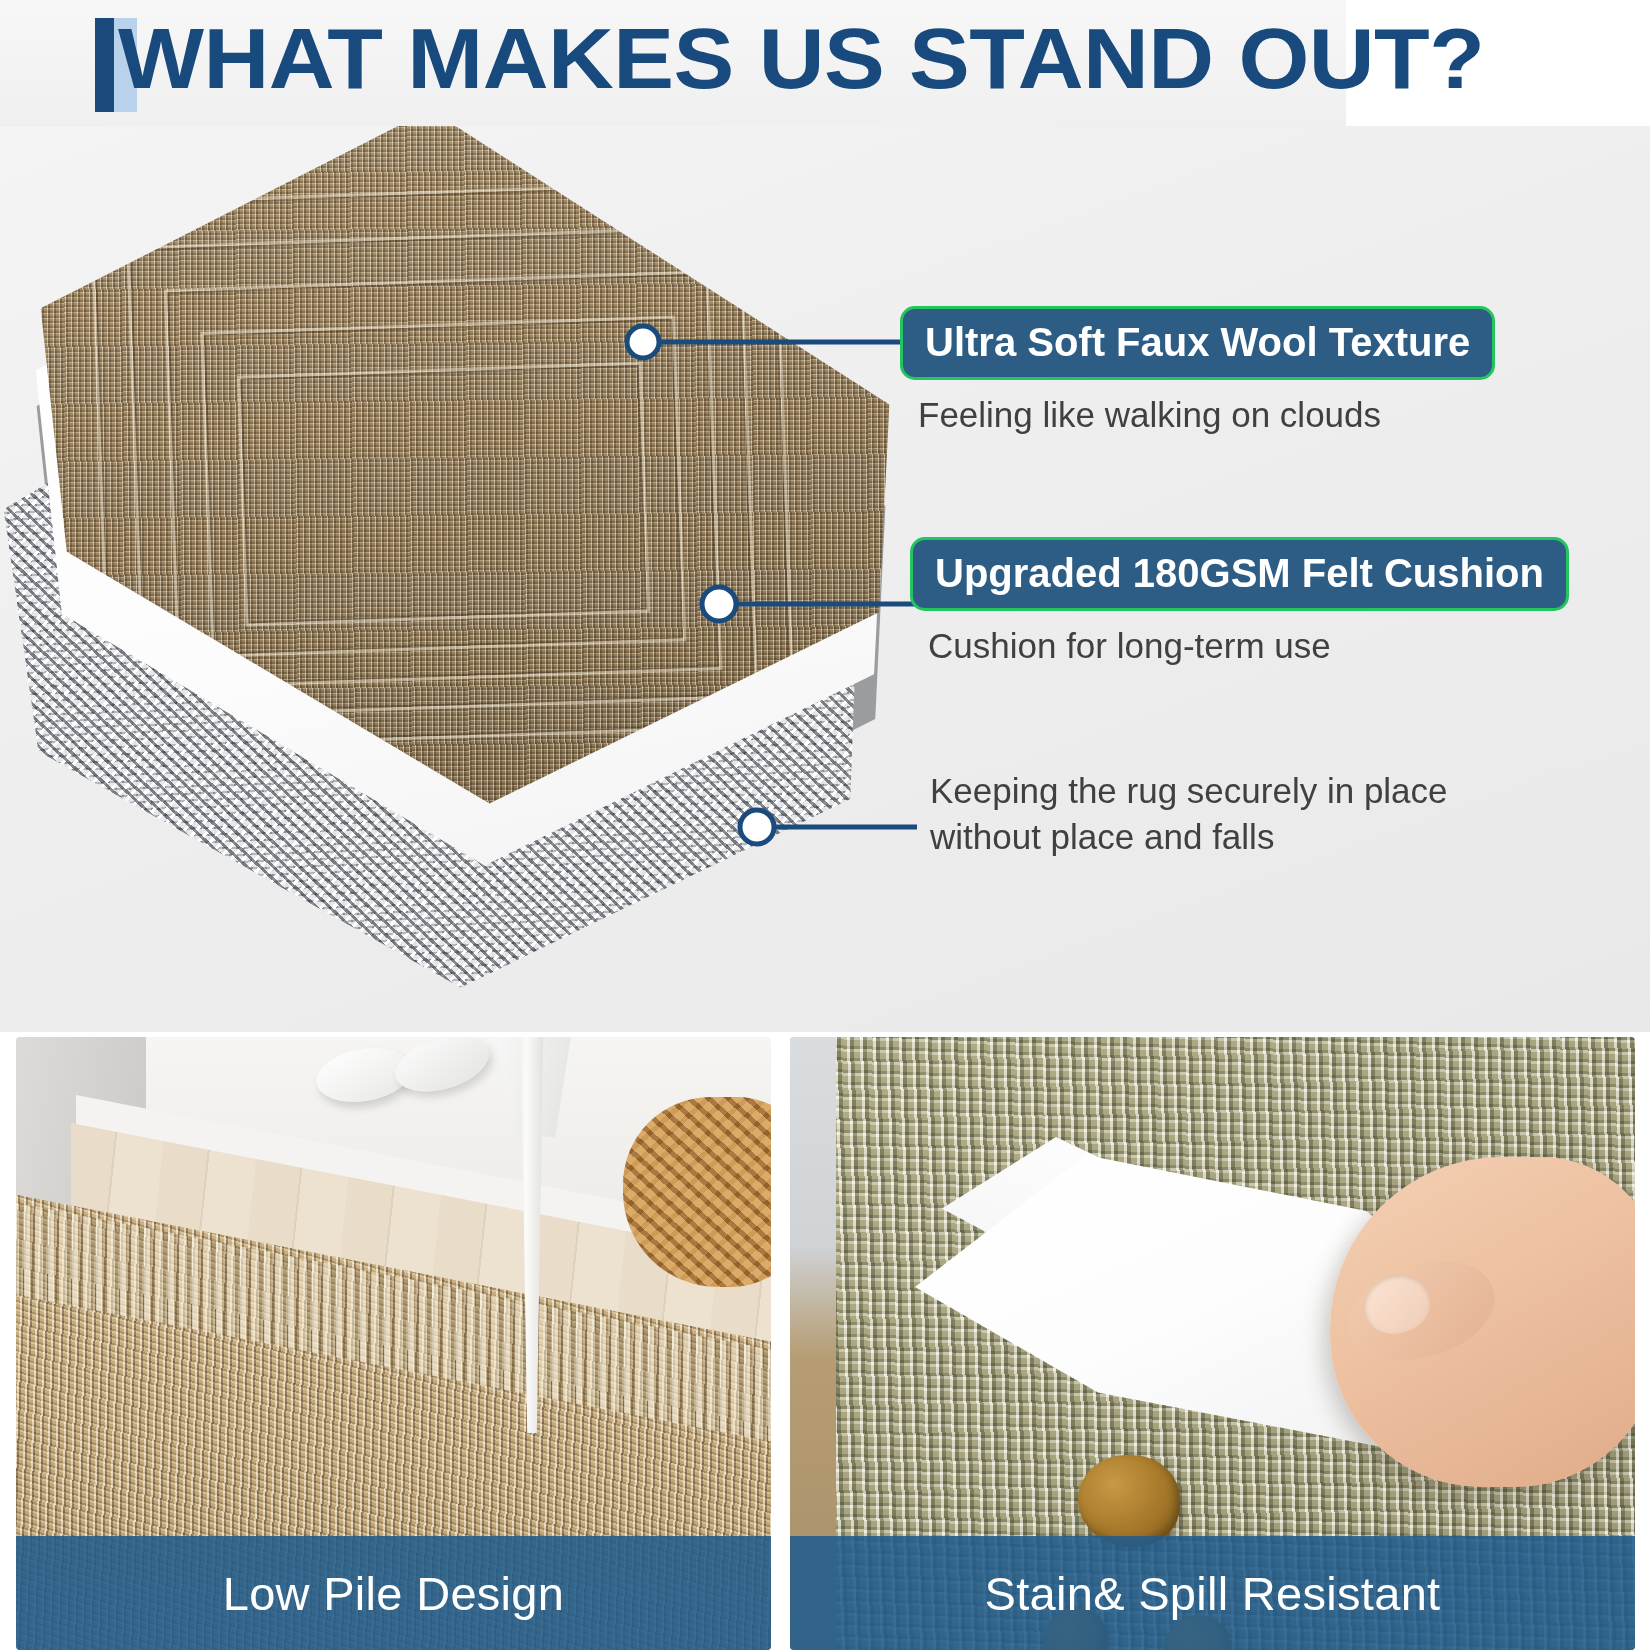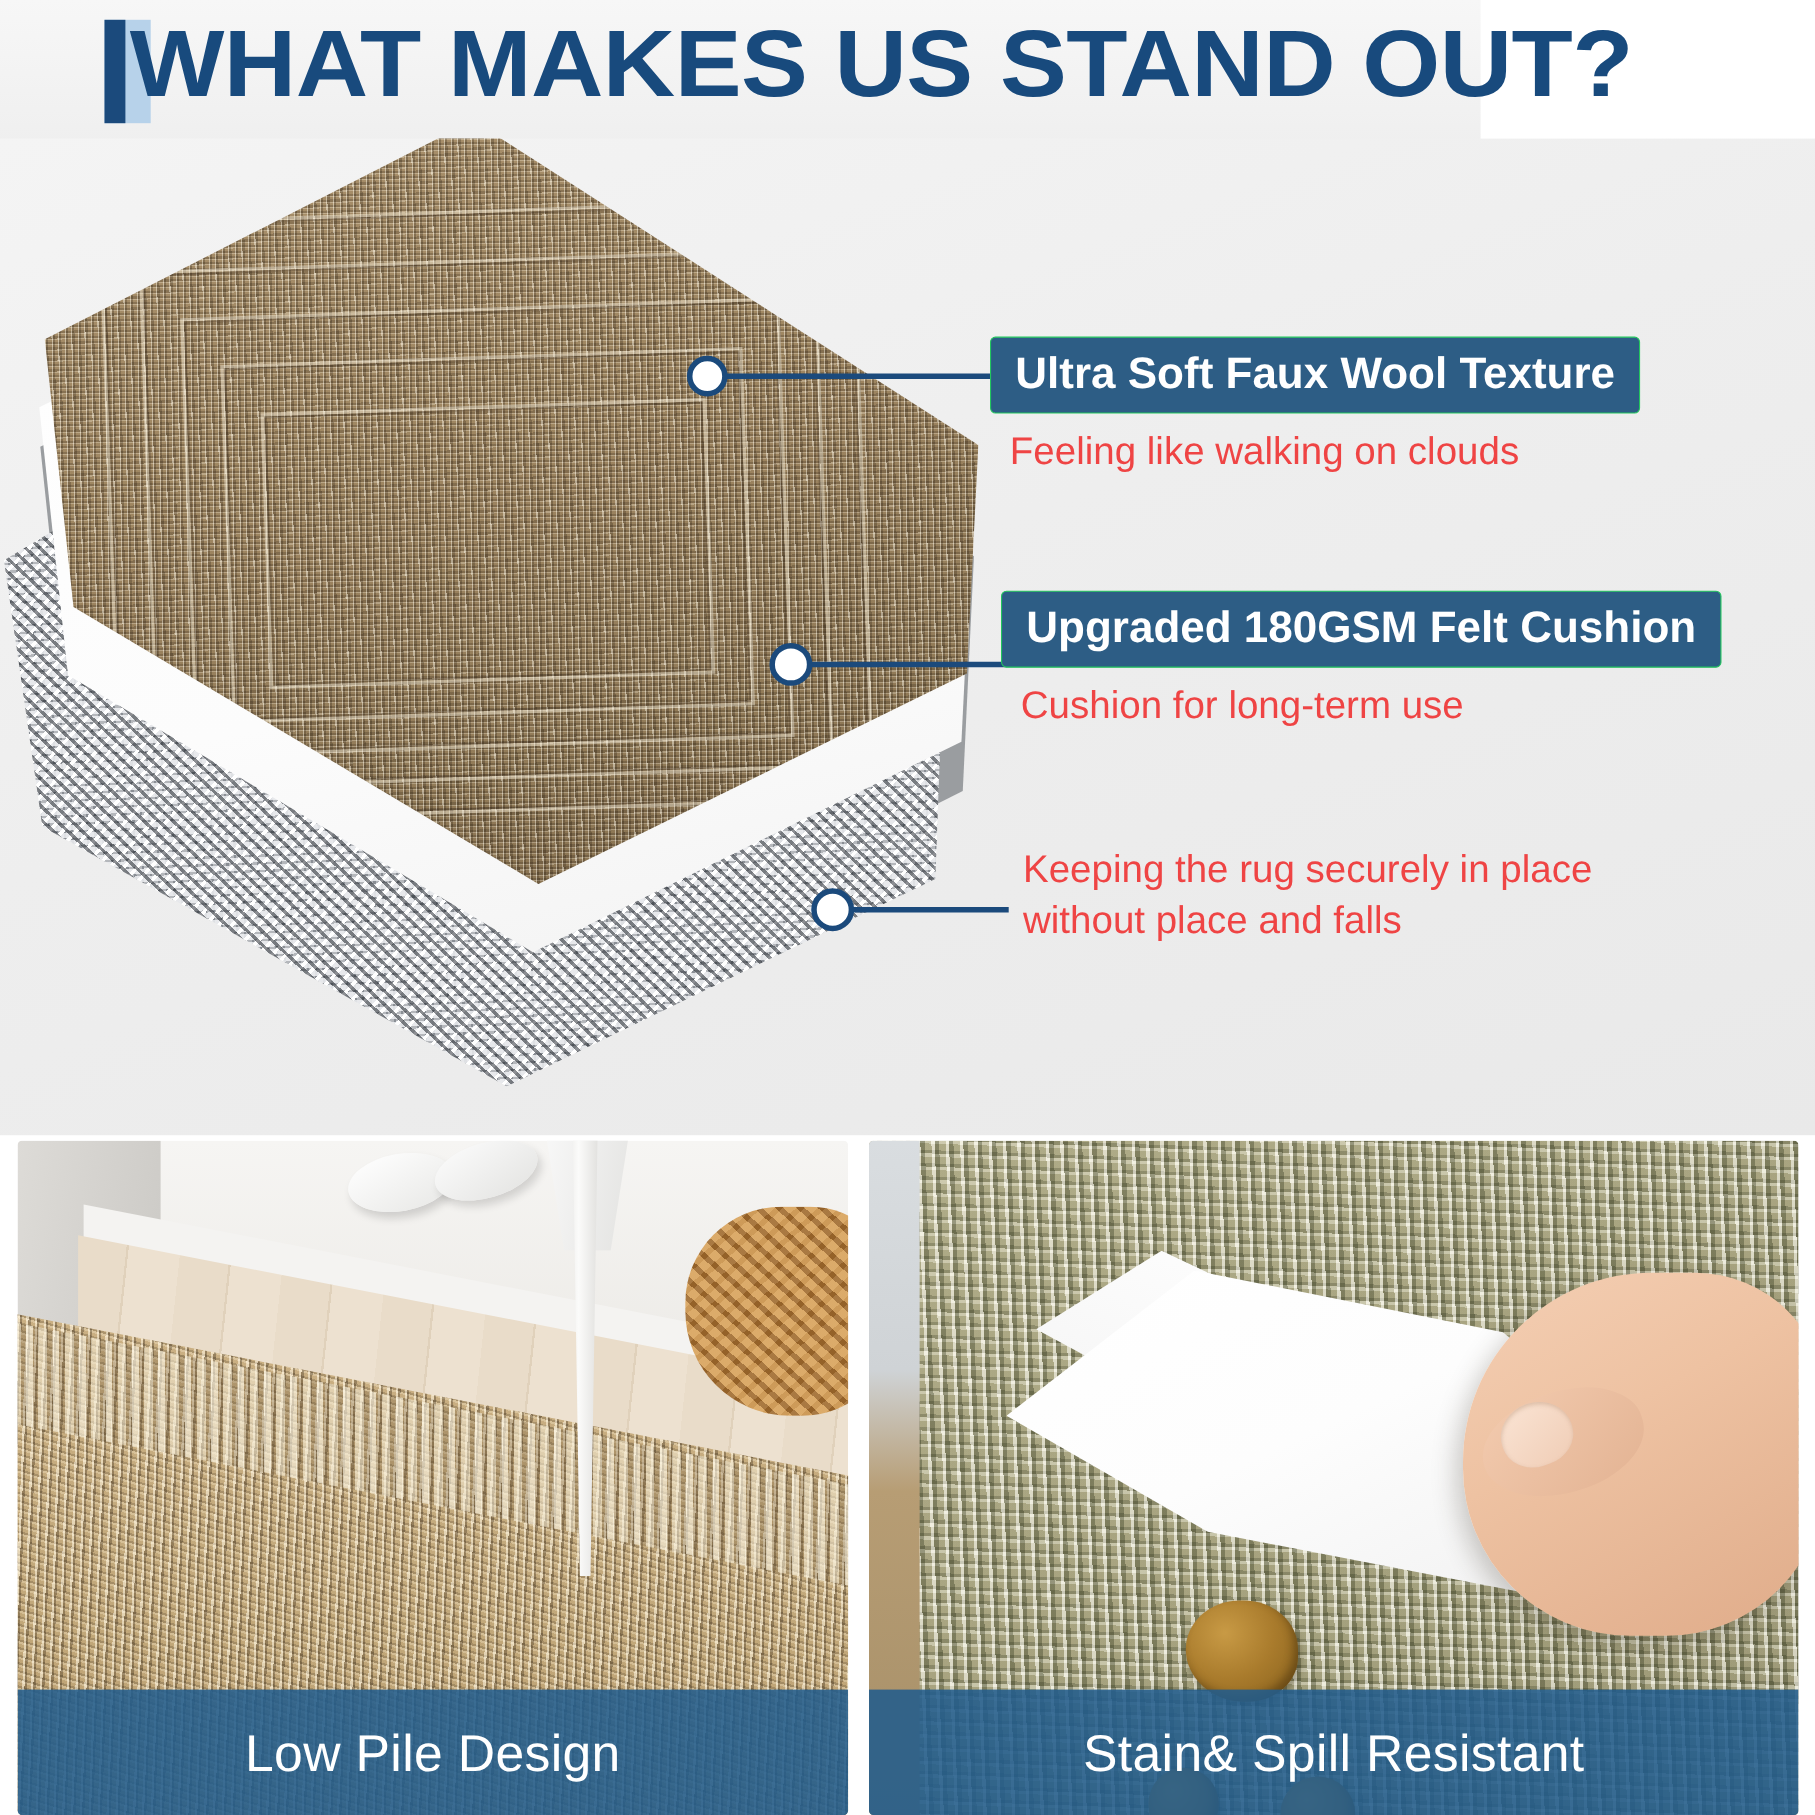--- a/index.html
+++ b/index.html
@@ -112,28 +112,28 @@
 
   
   .callout{ position:absolute; }
   .badge{
     display:inline-block;
     background:#2d5d85;
     color:#ffffff;
     font-size:40px;
     font-weight:bold;
     padding:13px 22px 15px 22px;
-    border-radius:5px;
-    border:1px solid #22c55e;
+    border-radius:15px;
+    border:3px solid #22c55e;
     white-space:nowrap;
     line-height:1;
     font-family:"Liberation Sans", sans-serif;
   }
   .sub{
-    color:#ef4444;
+    color:#404040;
     font-size:35px;
     margin-top:13px;
     margin-left:18px;
     line-height:1.25;
     white-space:nowrap;
     font-family:"Liberation Sans", sans-serif;
   }
   #callout-1{ left:900px; top:306px; }
   #callout-2{ left:910px; top:537px; }
   #callout-3{ left:912px; top:756px; }

